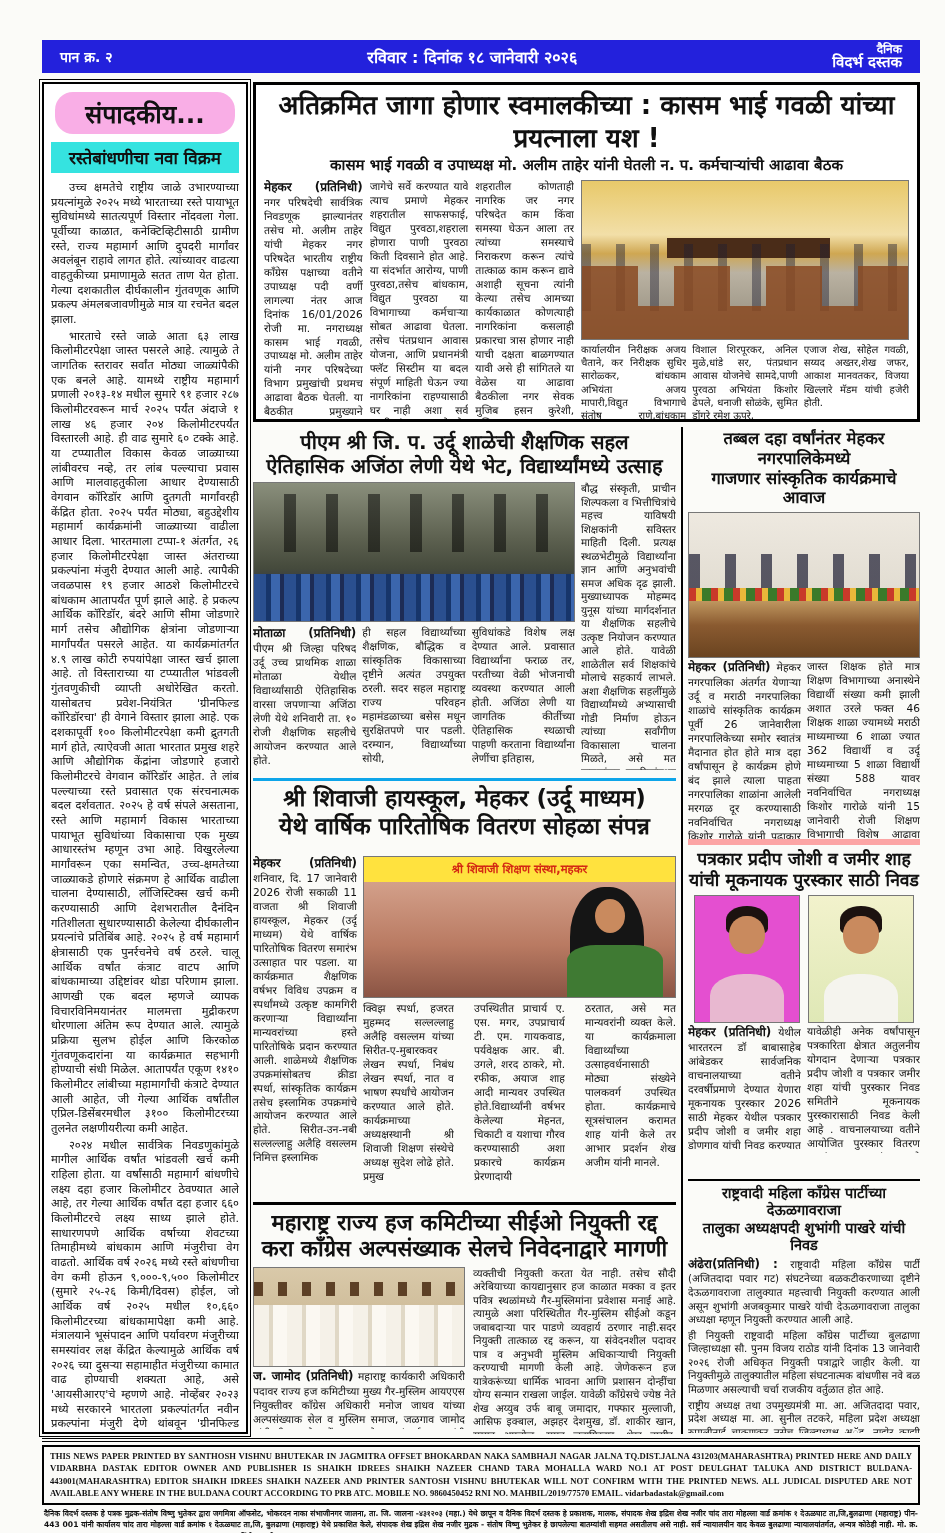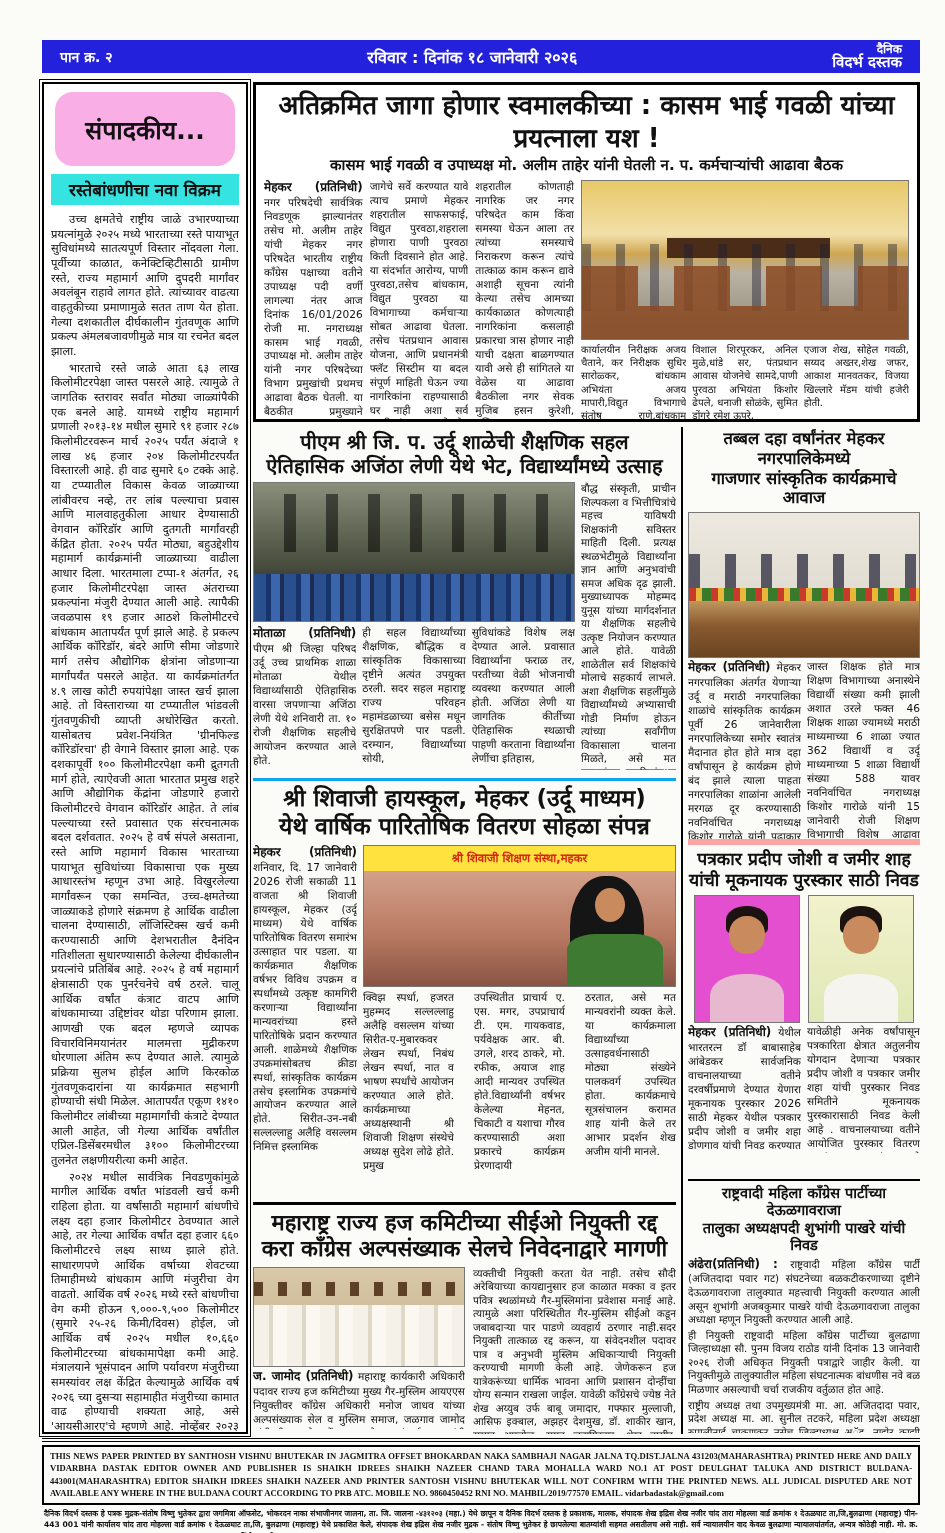--- a/index.html
+++ b/index.html
@@ -17,21 +17,21 @@
   .topbar .pageno { font-size:14px; font-weight:700; }
   .topbar .date { font-size:16px; font-weight:800; }
   .masthead { text-align:right; line-height:1; }
   .masthead .small { display:block; font-size:12px; font-weight:700; }
   .masthead .big { display:block; font-size:15px; font-weight:800; }
   
   .content { display:flex; gap:5px; margin-top:9px; }
   .col-left { width:206px; flex:0 0 206px; border:2px solid #000; outline:1px solid #000; outline-offset:2px; height:1352px; padding:6px 7px; overflow:hidden; background:#fff; }
   .col-main { flex:1; height:1352px; overflow:hidden; }
   
-  .ed-title { background:#f9aee6; border-radius:18px; text-align:center; font-size:25px; font-weight:800; padding:20px 0; margin:2px 4px 8px; }
+  .ed-title { background:#f9aee6; border-radius:18px; text-align:center; font-size:25px; font-weight:800; padding:4px 0; margin:2px 4px 8px; }
   .ed-sub { background:#35e3e0; text-align:center; font-size:17px; font-weight:800; padding:4px 0; margin:0 0 8px; }
   .ed-body { font-size:11.3px; line-height:1.3; text-align:justify; }
   .ed-body p { text-indent:18px; margin-bottom:2px; }
   
   .lead-box { border:3px solid #000; height:340px; padding:4px 8px; overflow:hidden; background:#fff; }
   .lead-head { text-align:center; font-size:26px; font-weight:800; line-height:1.25; }
   .lead-sub { text-align:center; font-size:15px; font-weight:800; line-height:1.2; margin-top:2px; }
   .lead-row { display:flex; gap:7px; margin-top:6px; }
   .lead-cols { display:flex; gap:7px; flex:1; }
   .ncol { font-size:10.6px; line-height:1.32; text-align:justify; overflow:hidden; }
@@ -49,21 +49,21 @@
   .trip { border-bottom:3px solid #0ea5e9; height:354px; overflow:hidden; padding-top:3px; }
   .trip .sec-head { font-size:20px; }
   .trip-row { display:flex; gap:6px; margin-top:4px; }
   .trip-left { width:322px; flex:0 0 322px; }
   .trip-side { flex:1; font-size:10.4px; line-height:1.3; text-align:justify; height:288px; overflow:hidden; }
   .trip-caps { display:flex; gap:6px; margin-top:4px; }
   .trip-caps .ncol { width:33.3%; height:142px; }
   
   .shiv { border-bottom:3px solid #000; height:424px; overflow:hidden; padding-top:4px; }
   .shiv .sec-head { font-size:23px; }
-  .shiv-row { display:flex; gap:6px; margin-top:5px; }
+  .shiv-row { display:flex; gap:6px; margin-top:16px; }
   .shiv-c1 { width:104px; flex:0 0 104px; height:348px; }
   .shiv-right { flex:1; }
   .shiv-cols { display:flex; gap:20px; margin-top:4px; }
   .shiv-cols .ncol { width:33.3%; height:198px; }
   
   .haj { height:230px; overflow:hidden; padding-top:5px; }
   .haj .sec-head { font-size:22px; }
   .haj-row { display:flex; gap:8px; margin-top:4px; }
   .haj-left { width:212px; flex:0 0 212px; }
   .haj-right { flex:1; font-size:10.4px; line-height:1.3; text-align:justify; height:168px; overflow:hidden; }

